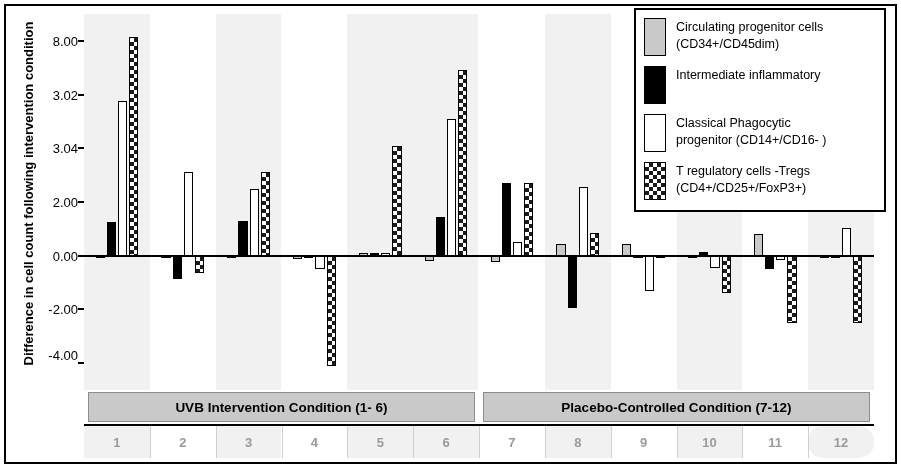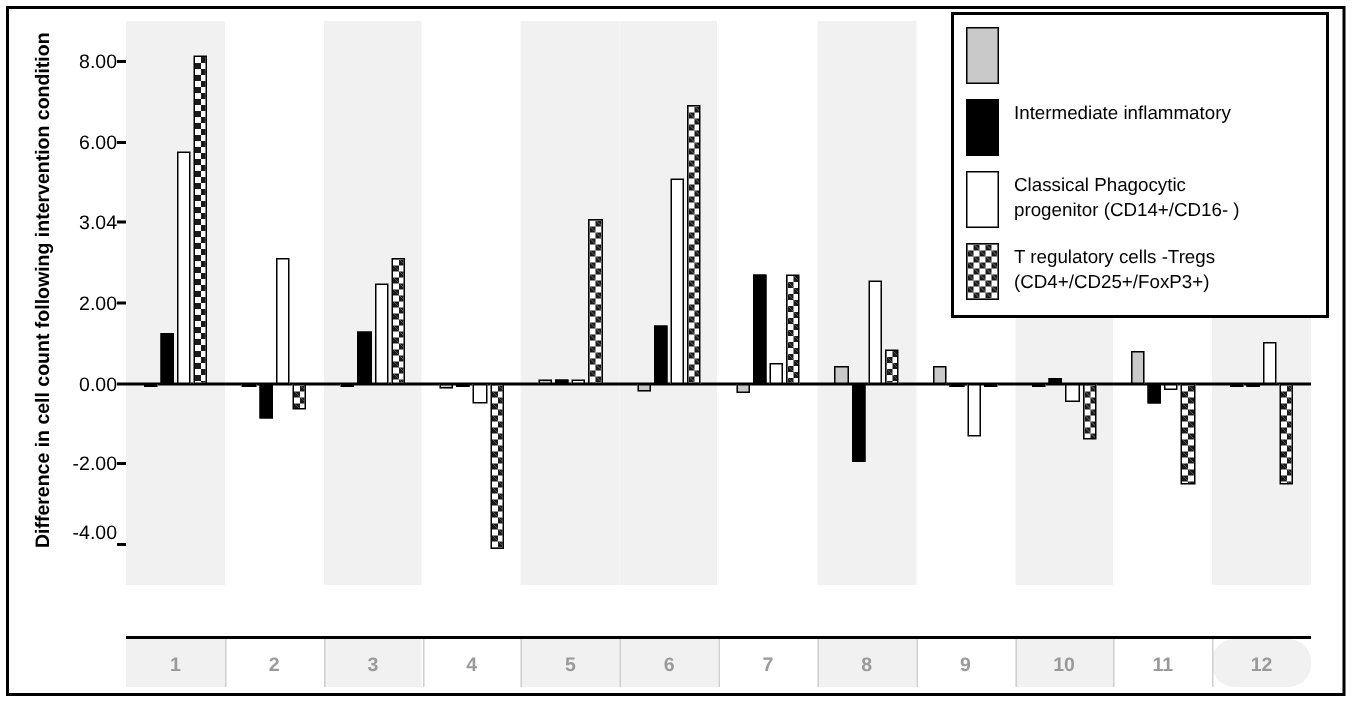--- a/index.html
+++ b/index.html
@@ -226,21 +226,21 @@
         <div class="tick-label" style="top: 341px;">-4.00</div>
         <div class="tick-mark" style="top: 348.143px;"></div>
         <div class="tick-label" style="top: 295.429px;">-2.00</div>
         <div class="tick-mark" style="top: 294.429px;"></div>
         <div class="tick-label" style="top: 241.714px;">0.00</div>
         <div class="tick-mark" style="top: 240.714px;"></div>
         <div class="tick-label" style="top: 188px;">2.00</div>
         <div class="tick-mark" style="top: 187px;"></div>
         <div class="tick-label" style="top: 134.286px;">3.04</div>
         <div class="tick-mark" style="top: 133.286px;"></div>
-        <div class="tick-label" style="top: 80.5714px;">6.00</div>
+        <div class="tick-label" style="top: 80.5714px;">3.02</div>
         <div class="tick-mark" style="top: 79.5714px;"></div>
         <div class="tick-label" style="top: 26.8571px;">8.00</div>
         <div class="tick-mark" style="top: 25.8571px;"></div>
         <div class="zero-line" style="top: 240.714px;"></div>
         <div class="bar s0" style="left: 11.5406px; top: 241.714px; width: 9.17717px; height: 1px;"></div>
         <div class="bar s1" style="left: 22.7323px; top: 208.143px; width: 9.17717px; height: 33.5714px;"></div>
         <div class="bar s2" style="left: 33.9239px; top: 87.2857px; width: 9.17717px; height: 154.429px;"></div>
         <div class="bar s3" style="left: 45.1156px; top: 22.8286px; width: 9.17717px; height: 218.886px;"></div>
         <div class="bar s0" style="left: 77.3739px; top: 241.714px; width: 9.17717px; height: 1.34286px;"></div>
         <div class="bar s1" style="left: 88.5656px; top: 241.714px; width: 9.17717px; height: 22.8286px;"></div>
@@ -282,20 +282,24 @@
         <div class="bar s1" style="left: 681.066px; top: 241.714px; width: 9.17717px; height: 13.4286px;"></div>
         <div class="bar s2" style="left: 692.257px; top: 241.714px; width: 9.17717px; height: 4.02857px;"></div>
         <div class="bar s3" style="left: 703.449px; top: 241.714px; width: 9.17717px; height: 67.1429px;"></div>
         <div class="bar s0" style="left: 735.707px; top: 241.714px; width: 9.17717px; height: 2.68571px;"></div>
         <div class="bar s1" style="left: 746.899px; top: 241.714px; width: 9.17717px; height: 2.68571px;"></div>
         <div class="bar s2" style="left: 758.091px; top: 213.514px; width: 9.17717px; height: 28.2px;"></div>
         <div class="bar s3" style="left: 769.282px; top: 241.714px; width: 9.17717px; height: 67.1429px;"></div>
       </div>
   </div>
 
+  <div class="cond-row" id="cond-row">
+      <div class="cond-box" style="left: 4px; width: 387px;">UVB Intervention Condition (1- 6)</div>
+      <div class="cond-box" style="left: 399px; width: 387px;">Placebo-Controlled Condition (7-12)</div>
+    </div>
   <div class="num-row" id="num-row">
       <div class="num-cell shaded" style="left: 0px; width: 65.8333px;">1</div>
       <div class="num-cell" style="left: 65.8333px; width: 65.8333px;">2</div>
       <div class="num-sep" style="left: 65.8333px;"></div>
       <div class="num-cell shaded" style="left: 131.667px; width: 65.8333px;">3</div>
       <div class="num-sep" style="left: 131.667px;"></div>
       <div class="num-cell" style="left: 197.5px; width: 65.8333px;">4</div>
       <div class="num-sep" style="left: 197.5px;"></div>
       <div class="num-cell shaded" style="left: 263.333px; width: 65.8333px;">5</div>
       <div class="num-sep" style="left: 263.333px;"></div>
@@ -311,20 +315,24 @@
       <div class="num-sep" style="left: 592.5px;"></div>
       <div class="num-cell" style="left: 658.333px; width: 65.8333px;">11</div>
       <div class="num-sep" style="left: 658.333px;"></div>
       <div class="num-cell shaded" style="left: 724.167px; width: 65.8333px; border-radius: 15px;">12</div>
       <div class="num-sep" style="left: 724.167px;"></div>
     </div>
 
   <div class="legend">
     <div class="legend-item">
       <span class="swatch s0"></span>
+      <span class="legend-text">
+        <span>Circulating progenitor cells</span><br>
+        <span>(CD34+/CD45dim)</span>
+      </span>
     </div>
     <div class="legend-item">
       <span class="swatch s1"></span>
       <span class="legend-text">
         <span>Intermediate inflammatory</span><br>
       </span>
     </div>
     <div class="legend-item">
       <span class="swatch s2"></span>
       <span class="legend-text">

